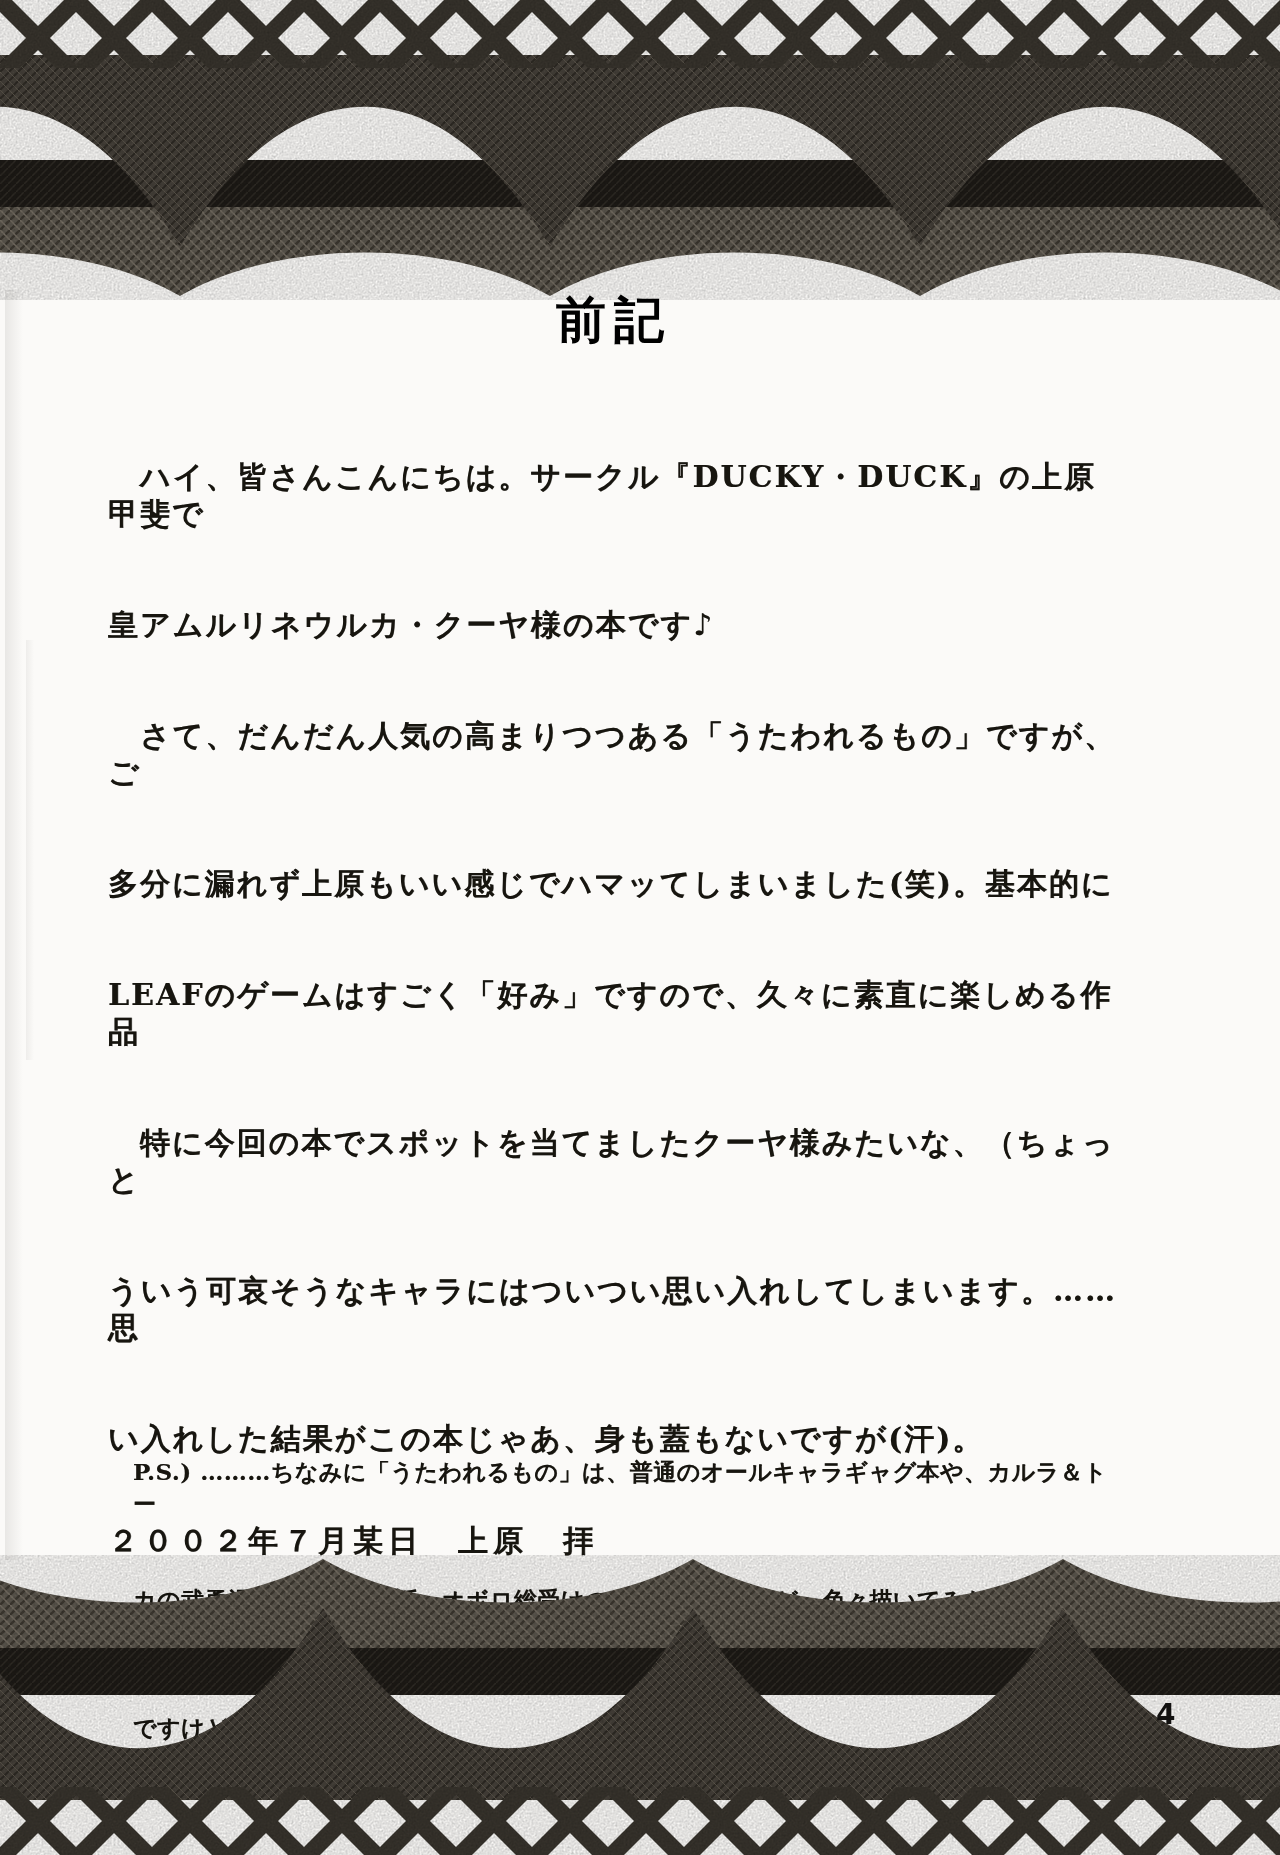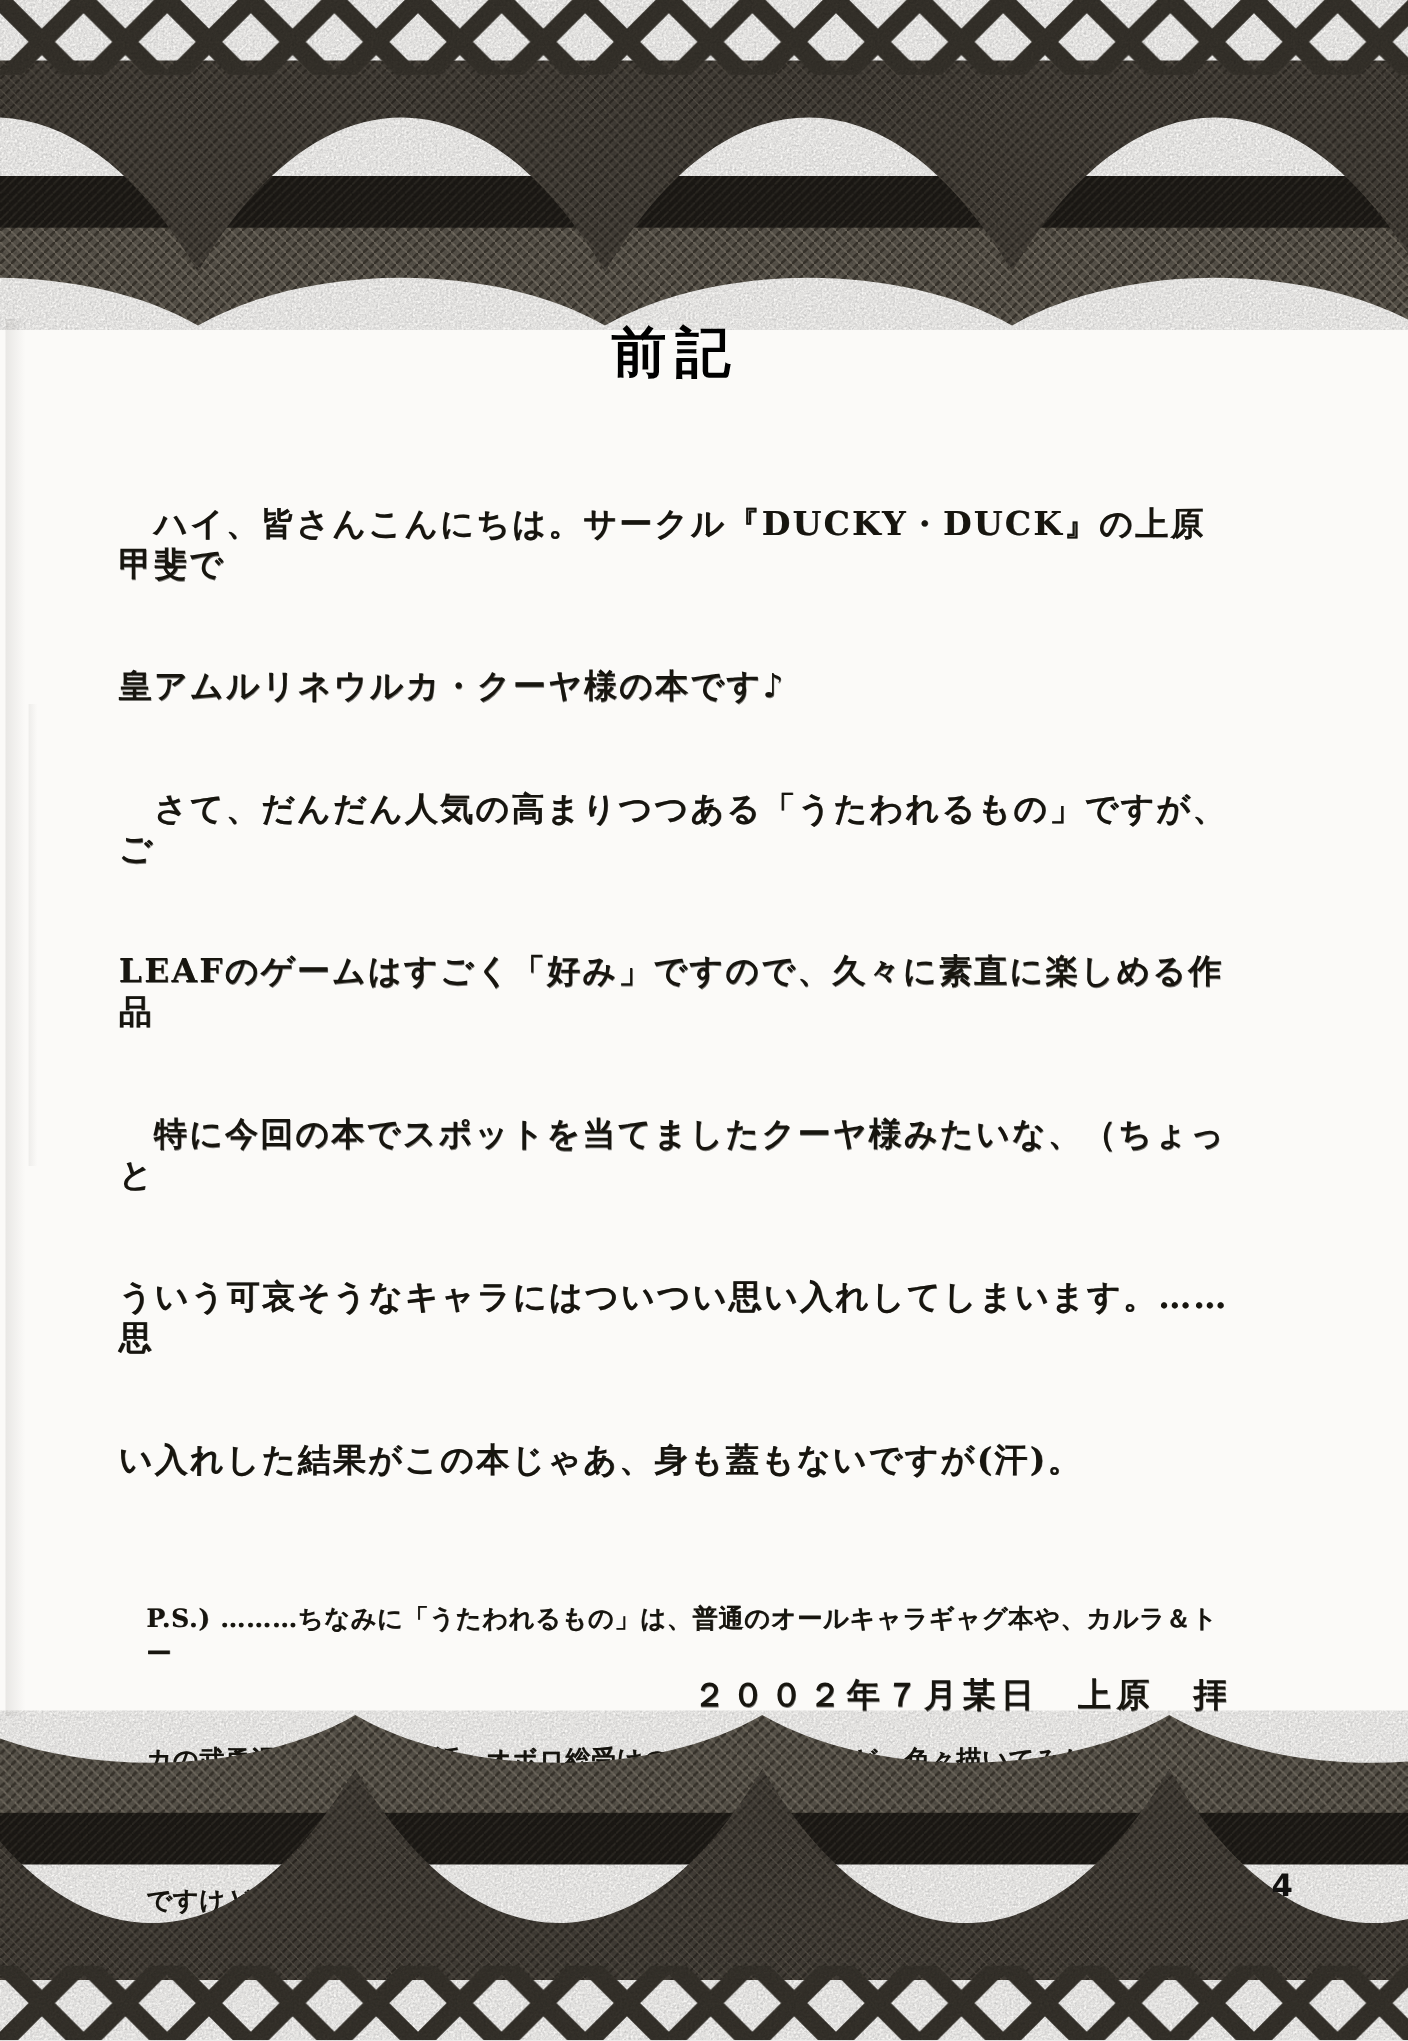--- a/index.html
+++ b/index.html
@@ -25,21 +25,21 @@
   }
   .postscript {
     position:absolute; top:1392px; left:133px; width:995px;
     font-size:23px; font-weight:bold; line-height:32px;
     letter-spacing:0.5px; color:#17150f;
     text-shadow:0.3px 0.3px 0 rgba(20,18,14,0.5);
     white-space:pre-wrap;
   }
   .dateline {
     position:absolute; top:1521px; left:108px; width:1012px;
-    text-align:right; font-size:30px; font-weight:bold;
+    text-align:left; font-size:30px; font-weight:bold;
     letter-spacing:5px; color:#17150f;
     text-shadow:0.4px 0.4px 0 rgba(20,18,14,0.55);
   }
   .pageno {
     position:absolute; top:1698px; left:1156px;
     font-family:"DejaVu Sans", sans-serif;
     font-size:28px; font-weight:bold; color:#121110;
   }
   .smudge-left {
     position:absolute; left:5px; top:290px; width:18px; height:1270px;
@@ -104,20 +104,21 @@
 
     <rect x="0" y="0" width="1280" height="300" filter="url(#grain)" opacity="0.2"></rect>
   </svg>
 
   <div class="title">前記</div>
 
   <div class="bodytext">
     <div>　ハイ、皆さんこんにちは。サークル『DUCKY・DUCK』の上原甲斐で</div>
     <div>皇アムルリネウルカ・クーヤ様の本です♪</div>
     <div>　さて、だんだん人気の高まりつつある「うたわれるもの」ですが、ご</div>
+    <div>多分に漏れず上原もいい感じでハマッてしまいました(笑)。基本的に</div>
     <div>LEAFのゲームはすごく「好み」ですので、久々に素直に楽しめる作品</div>
     <div>　特に今回の本でスポットを当てましたクーヤ様みたいな、（ちょっと</div>
     <div>ういう可哀そうなキャラにはついつい思い入れしてしまいます。……思</div>
     <div>い入れした結果がこの本じゃあ、身も蓋もないですが(汗)。</div>
     
     
     
     
     
     

